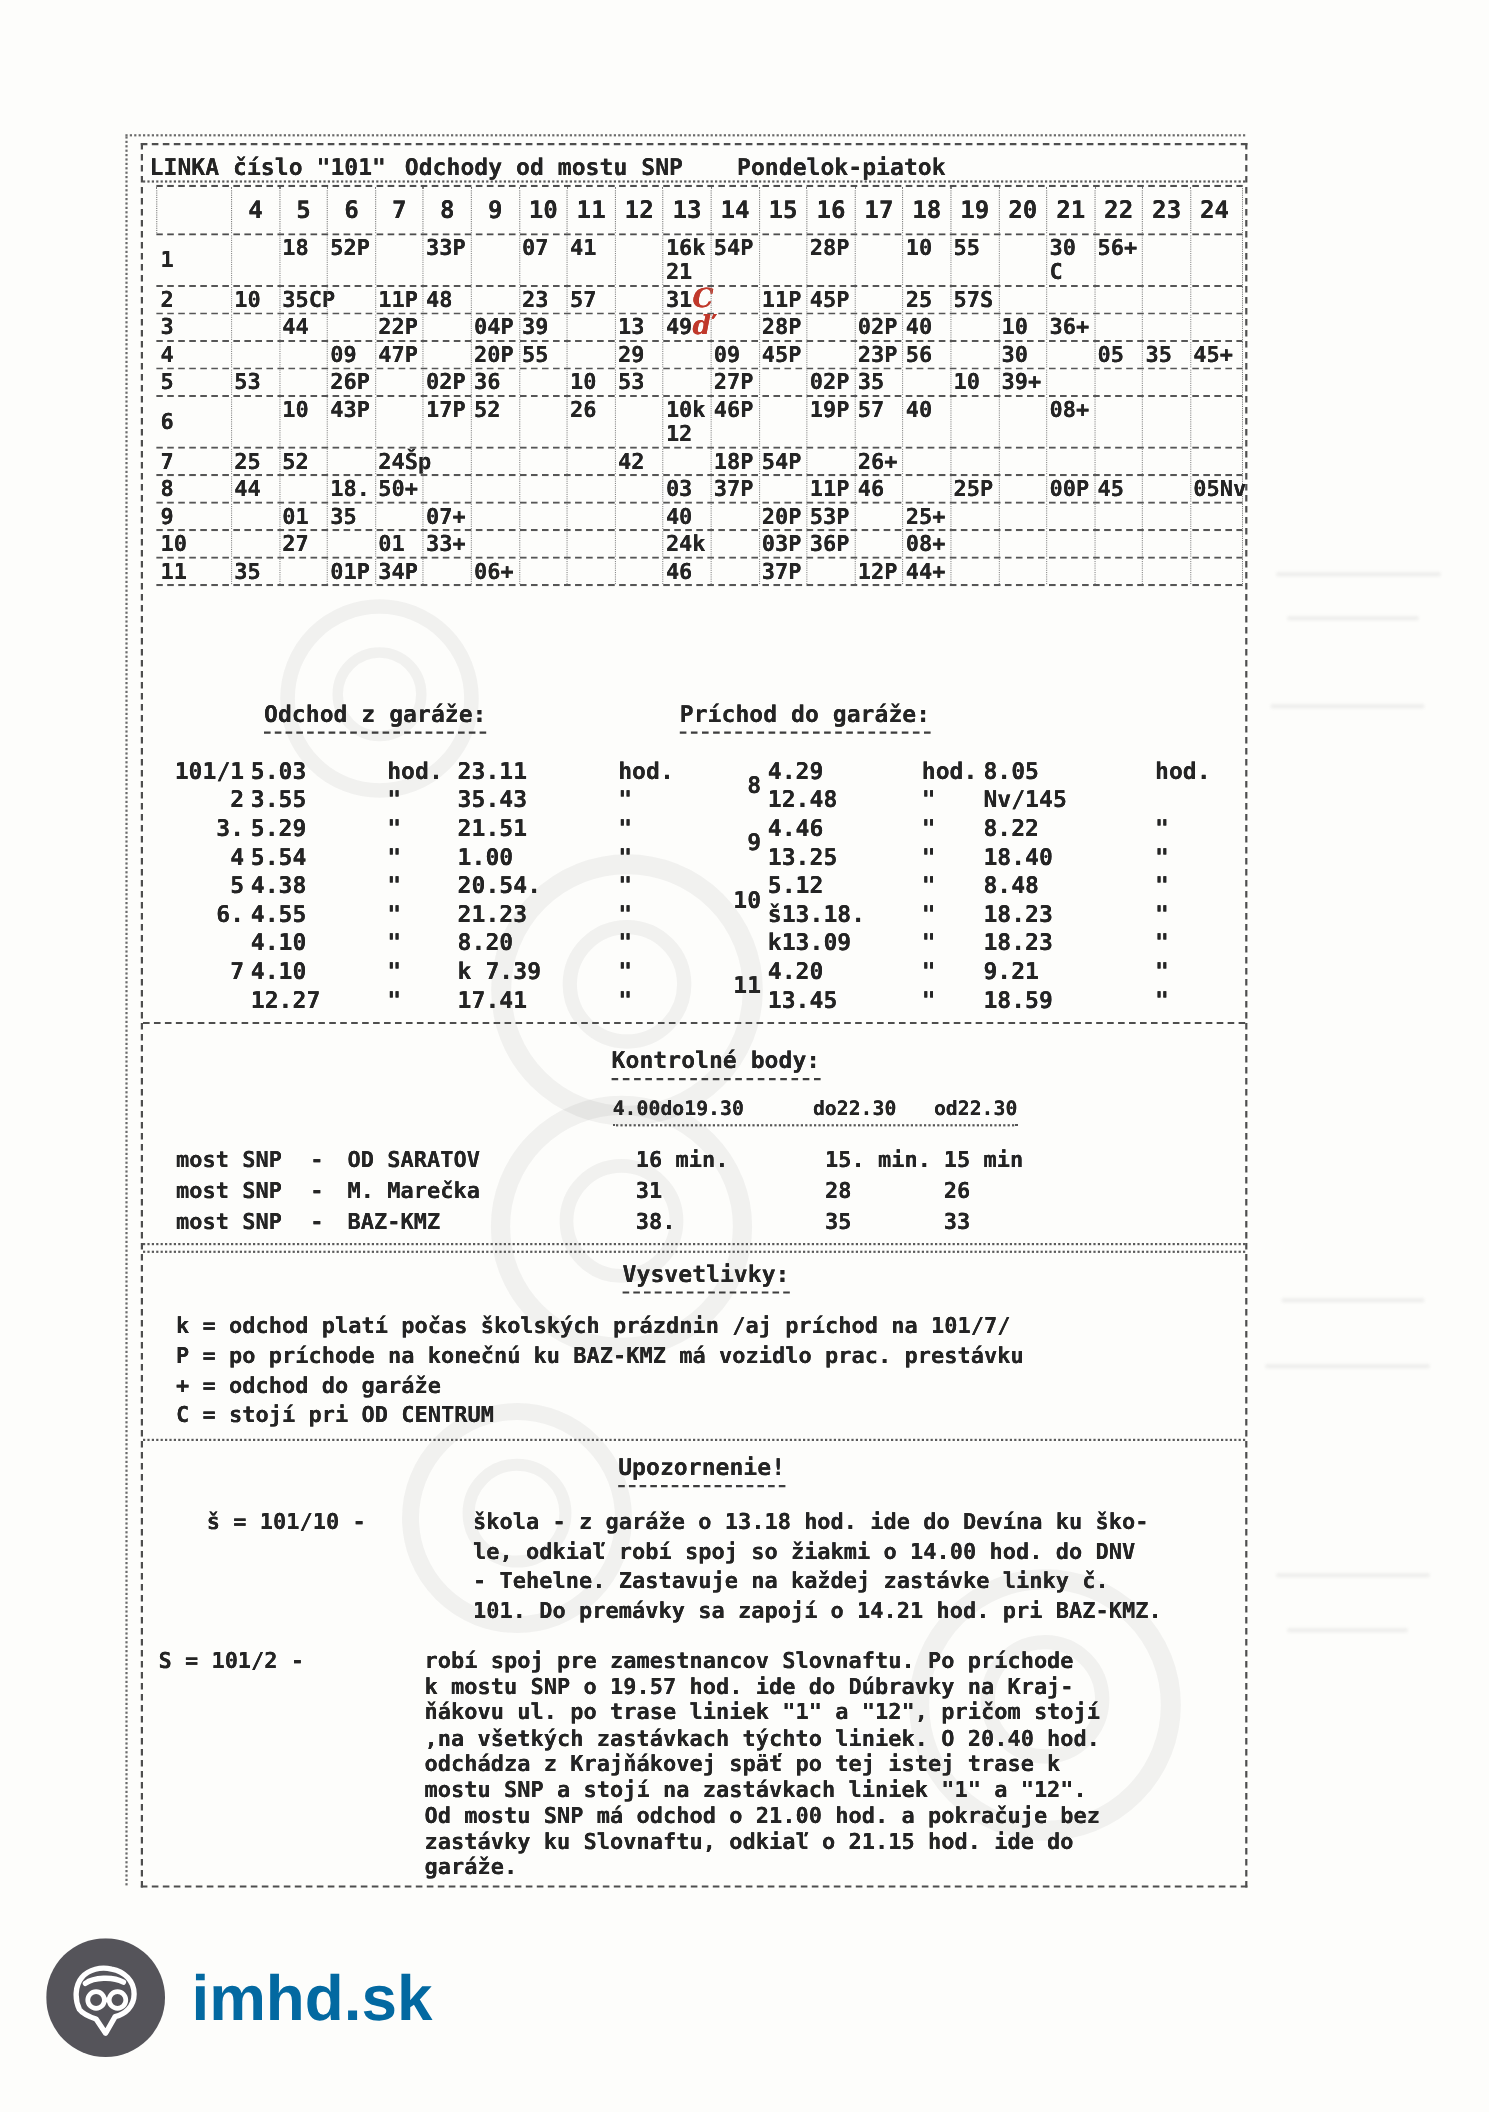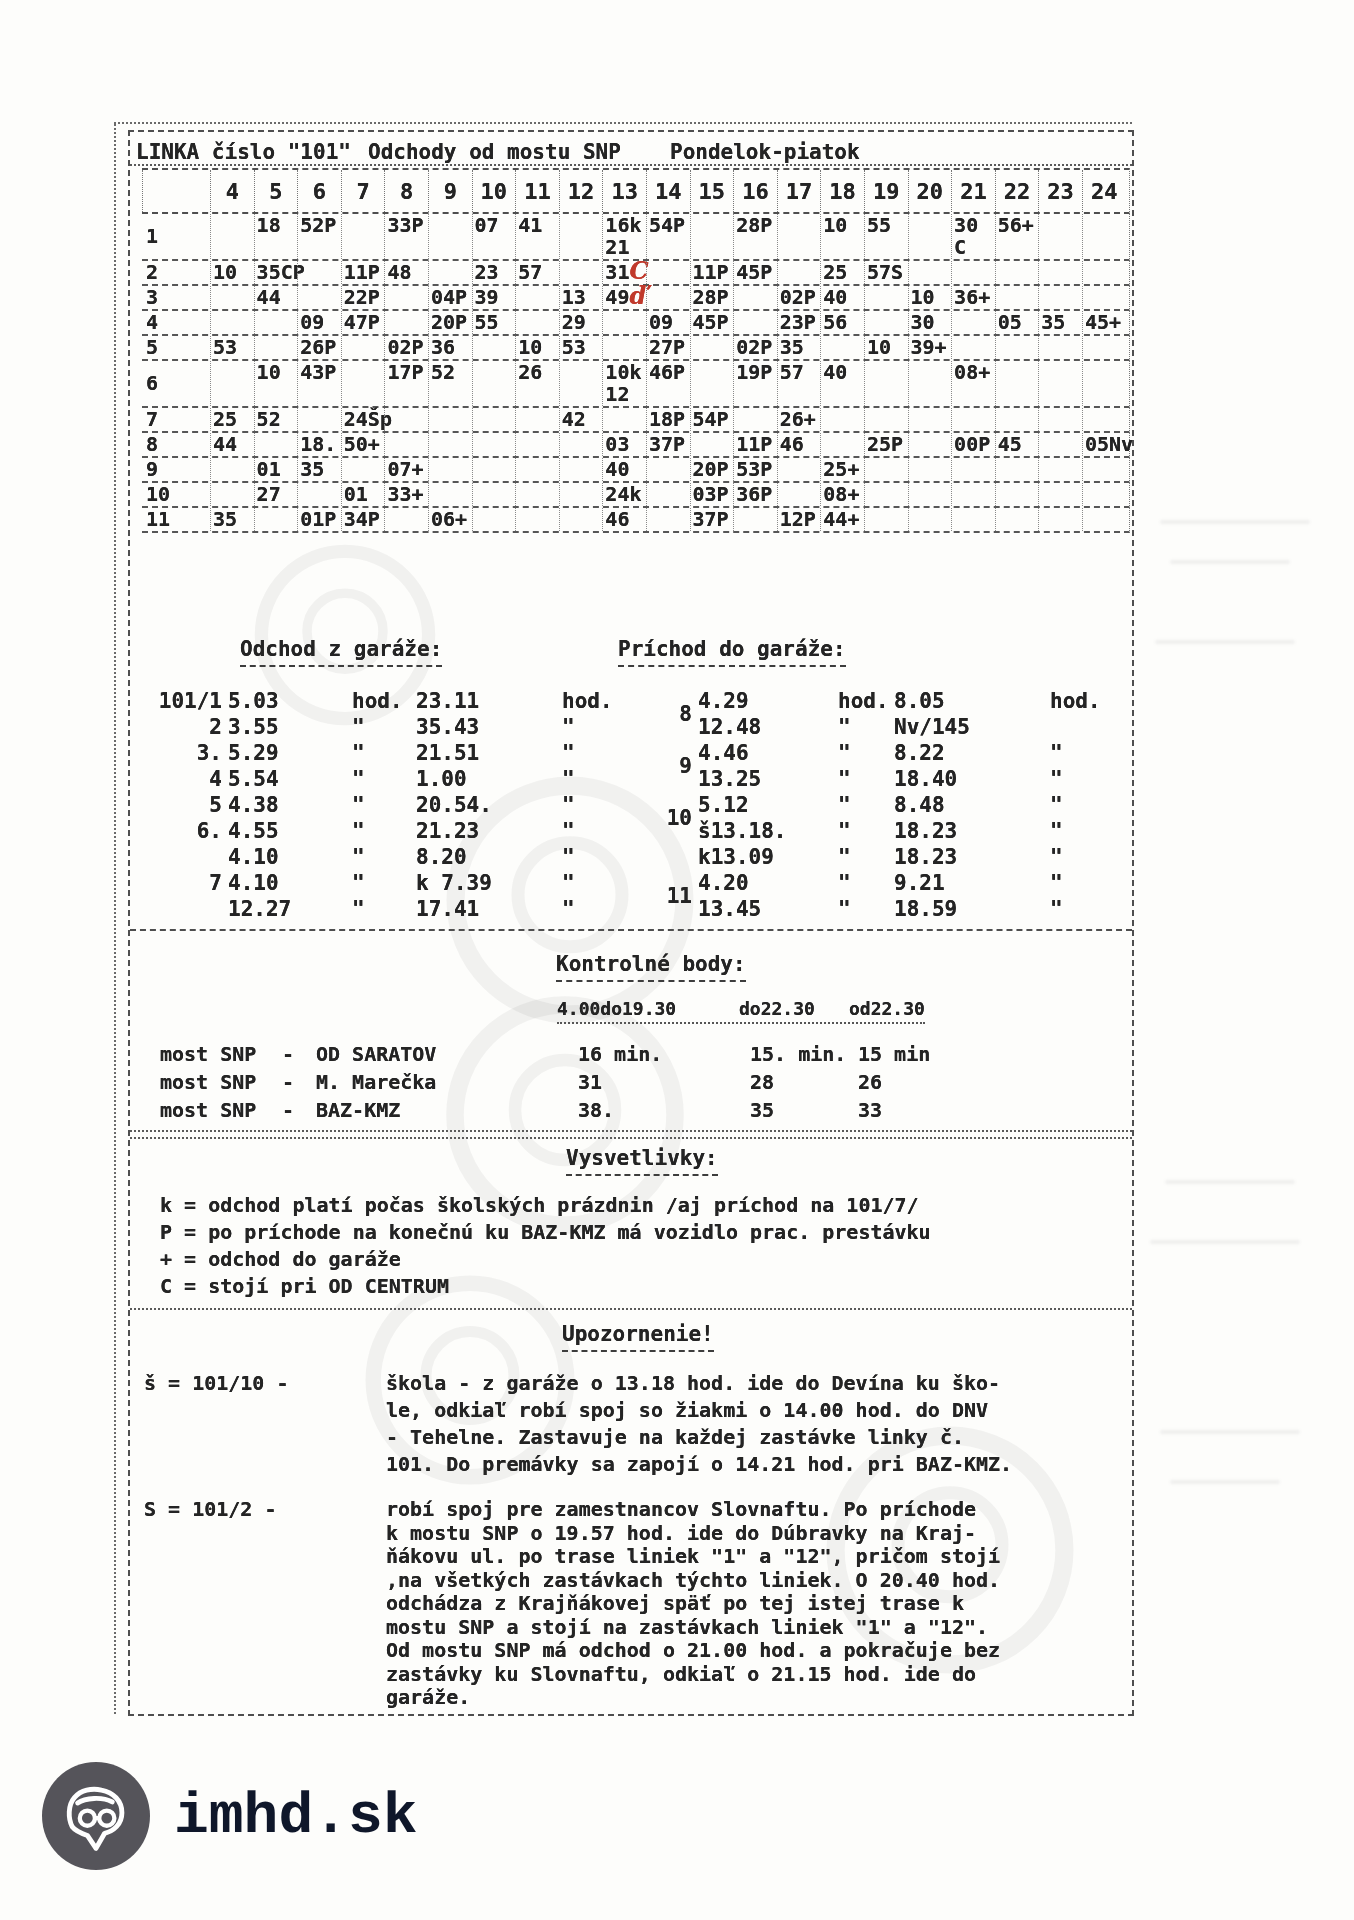--- a/index.html
+++ b/index.html
@@ -47,26 +47,26 @@
   
   .k-periods{position:absolute;display:grid;grid-template-columns:182px 110px auto;
     font-size:18px;font-weight:bold;border-bottom:2px dotted #555;padding-bottom:3px;}
   .k-rows{position:absolute;font-size:20px;line-height:28px;font-weight:bold;}
   .krow{display:grid;grid-template-columns:122px 34px 262px 172px 108px auto;}
 
   
   .v-items{position:absolute;font-size:20px;line-height:27px;font-weight:bold;white-space:nowrap;}
   .note{position:absolute;left:14px;display:grid;grid-template-columns:242px auto;font-size:20px;font-weight:bold;}
   .note .nbody div{white-space:nowrap;}
-  .note1{line-height:27px;}
+  .note1{line-height:27px;margin-left:44px;}
   .note2{line-height:23.5px;}
 
   
   .footer{position:absolute;left:42px;top:1762px;display:flex;align-items:center;gap:24px;}
-  .brand{font-family:Liberation Mono, monospace;font-weight:bold;font-size:58px;color:#0f172a;letter-spacing:0;}
+  .brand{font-family:Liberation Sans, sans-serif;font-weight:bold;font-size:58px;color:#0369a1;letter-spacing:0;}
 
   
   .wm{position:absolute;opacity:.055;pointer-events:none;}
   .ghost{position:absolute;height:4px;border-radius:2px;background:#9a9a9a;opacity:.14;filter:blur(1.5px);}
 </style>
 </head>
 <body>
 
 <svg class="wm" style="left:250px;top:540px" width="190" height="190" viewBox="0 0 100 100">
     <circle cx="50" cy="50" r="44" fill="none" stroke="#333" stroke-width="7"></circle>

